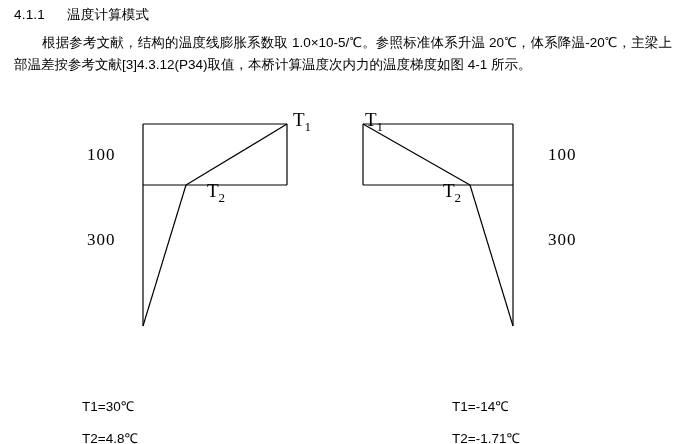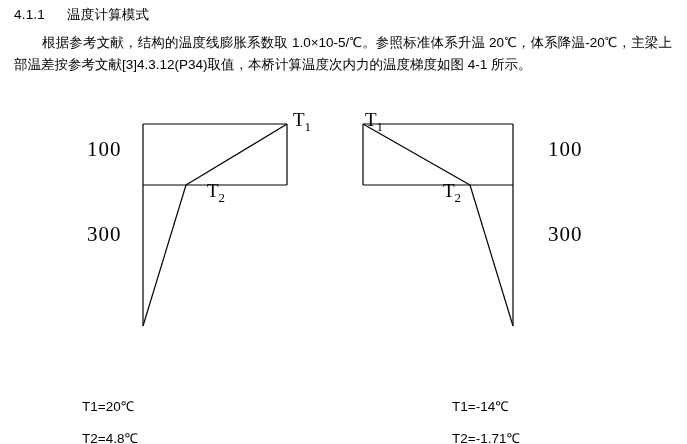--- a/index.html
+++ b/index.html
@@ -56,23 +56,24 @@
   }
   .fig-caption {
     position: absolute;
     font-family: "Liberation Sans", sans-serif;
     font-size: 13.5px;
     white-space: nowrap;
   }
   .dim-label {
     position: absolute;
     font-family: "Liberation Serif", serif;
-    font-size: 21px;
+    font-size: 17px;
     letter-spacing: 1px;
     white-space: nowrap;
+    margin-top: 8px;
   }
   .t-label {
     position: absolute;
     font-family: "Liberation Serif", serif;
     font-size: 19px;
     white-space: nowrap;
   }
   .t-label .sub {
     font-size: 13px;
     vertical-align: sub;
@@ -121,20 +122,20 @@
     <div class="t-label" style="left:293px; top:5px;"><span>T</span><span class="sub">1</span></div>
     <div class="t-label" style="left:207px; top:76px;"><span>T</span><span class="sub">2</span></div>
     <div class="dim-label" style="left:87px; top:33px;">100</div>
     <div class="dim-label" style="left:87px; top:118px;">300</div>
 
     <div class="t-label" style="left:365px; top:5px;"><span>T</span><span class="sub">1</span></div>
     <div class="t-label" style="left:443px; top:76px;"><span>T</span><span class="sub">2</span></div>
     <div class="dim-label" style="left:548px; top:33px;">100</div>
     <div class="dim-label" style="left:548px; top:118px;">300</div>
 
-    <div class="fig-caption" style="left:82px; top:293px;">T1=20℃</div>
+    <div class="fig-caption" style="left:82px; top:293px;">T1=30℃</div>
     <div class="fig-caption" style="left:82px; top:325px;">T2=4.8℃</div>
     <div class="fig-caption" style="left:452px; top:293px;">T1=-14℃</div>
     <div class="fig-caption" style="left:452px; top:325px;">T2=-1.71℃</div>
 
   </div>
 
 </div>
 
 </body></html>

